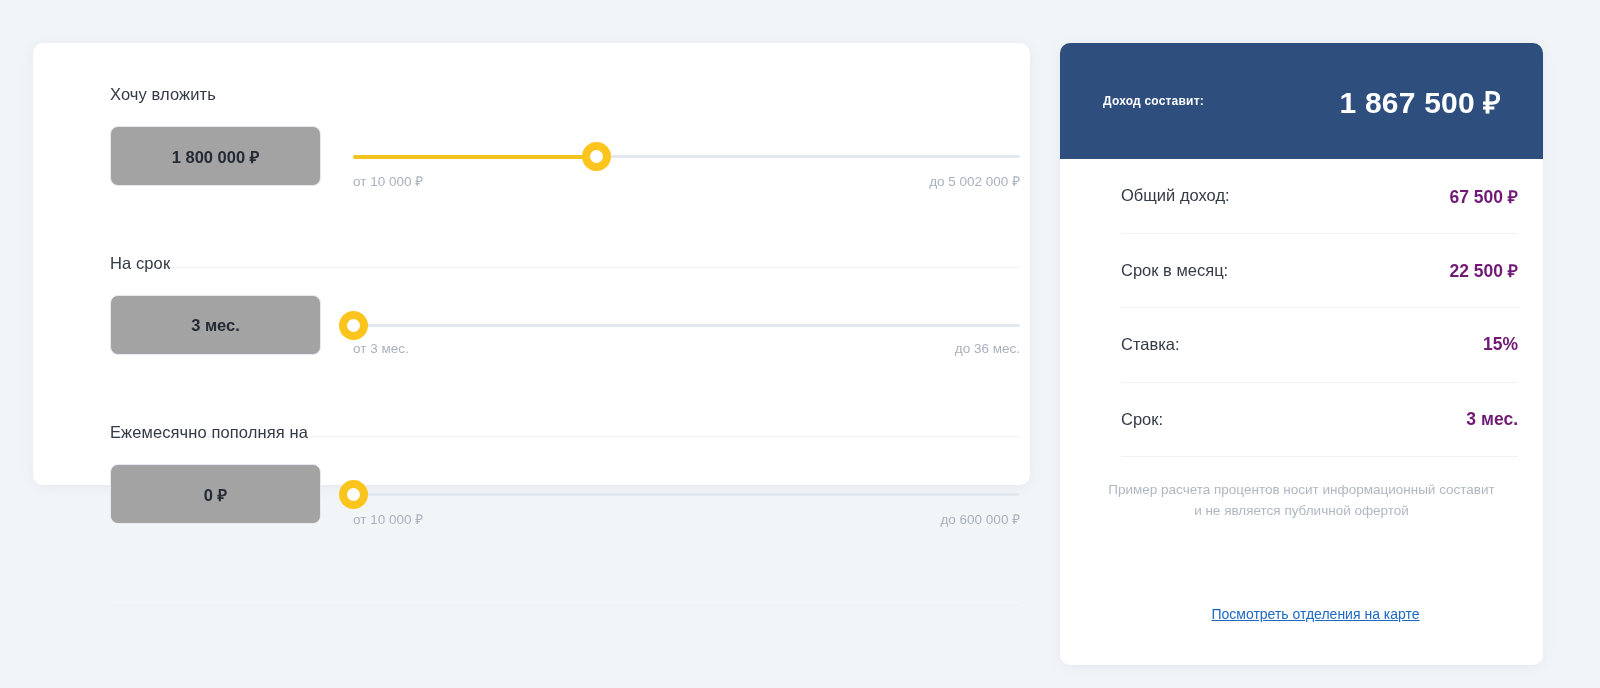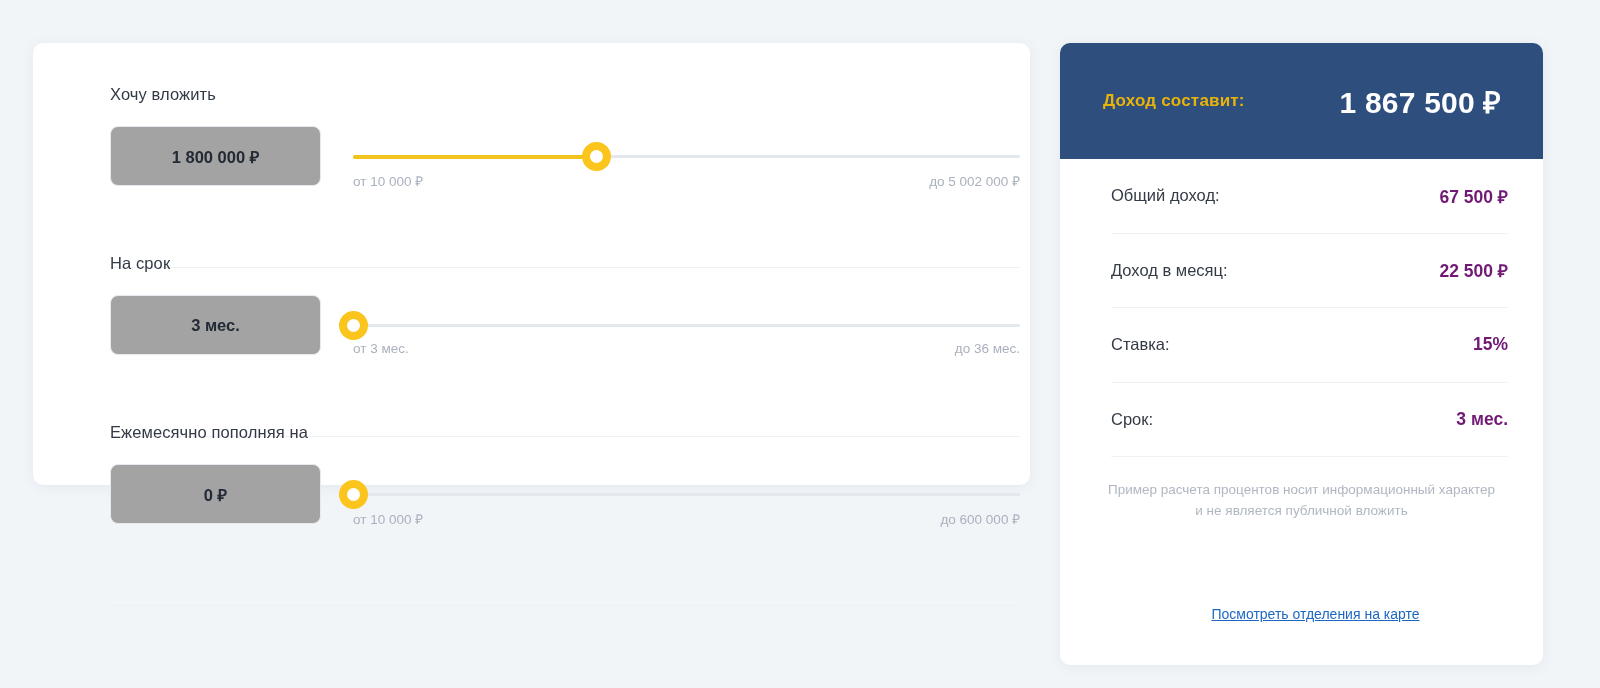--- a/index.html
+++ b/index.html
@@ -152,35 +152,35 @@
     left: 0; top: 0;
     width: 483px;
     height: 116px;
     background: #2e4e7e;
     display: flex;
     align-items: center;
     justify-content: space-between;
     padding: 0 42px 0 43px;
   }
   .result-header-label {
-    font-size: 17px;
-    font-weight: bold;
-    color: #eab308;
+    font-size: 12px;
+    font-weight: bold;
+    color: #ffffff;
     letter-spacing: 0.2px;
   }
   .result-header-value {
     font-size: 30px;
     font-weight: bold;
     color: #ffffff;
     letter-spacing: 0.2px;
   }
 
   .result-rows {
     position: absolute;
-    left: 8px;
+    left: 18px;
     top: 116px;
     width: 483px;
   }
   .result-row {
     position: relative;
     height: 74.5px;
     margin: 0 43px 0 43px;
     display: flex;
     align-items: center;
     justify-content: space-between;
@@ -293,32 +293,32 @@
       <span class="result-header-label">Доход составит:</span>
       <span class="result-header-value">1 867 500 ₽</span>
     </div>
 
     <div class="result-rows">
       <div class="result-row">
         <span class="result-row-label">Общий доход:</span>
         <span class="result-row-value">67 500 ₽</span>
       </div>
       <div class="result-row">
-        <span class="result-row-label">Доход в месяц:</span>
+        <span class="result-row-label">Срок в месяц:</span>
         <span class="result-row-value">22 500 ₽</span>
       </div>
       <div class="result-row">
         <span class="result-row-label">Ставка:</span>
         <span class="result-row-value">15%</span>
       </div>
       <div class="result-row">
         <span class="result-row-label">Срок:</span>
         <span class="result-row-value">3 мес.</span>
       </div>
     </div>
 
-    <div class="disclaimer">Пример расчета процентов носит информационный характер и не является публичной вложить</div>
+    <div class="disclaimer">Пример расчета процентов носит информационный составит и не является публичной офертой</div>
 
 
     <a class="map-link">Посмотреть отделения на карте</a>
   </div>
 
 </div>
 
 </body></html>

